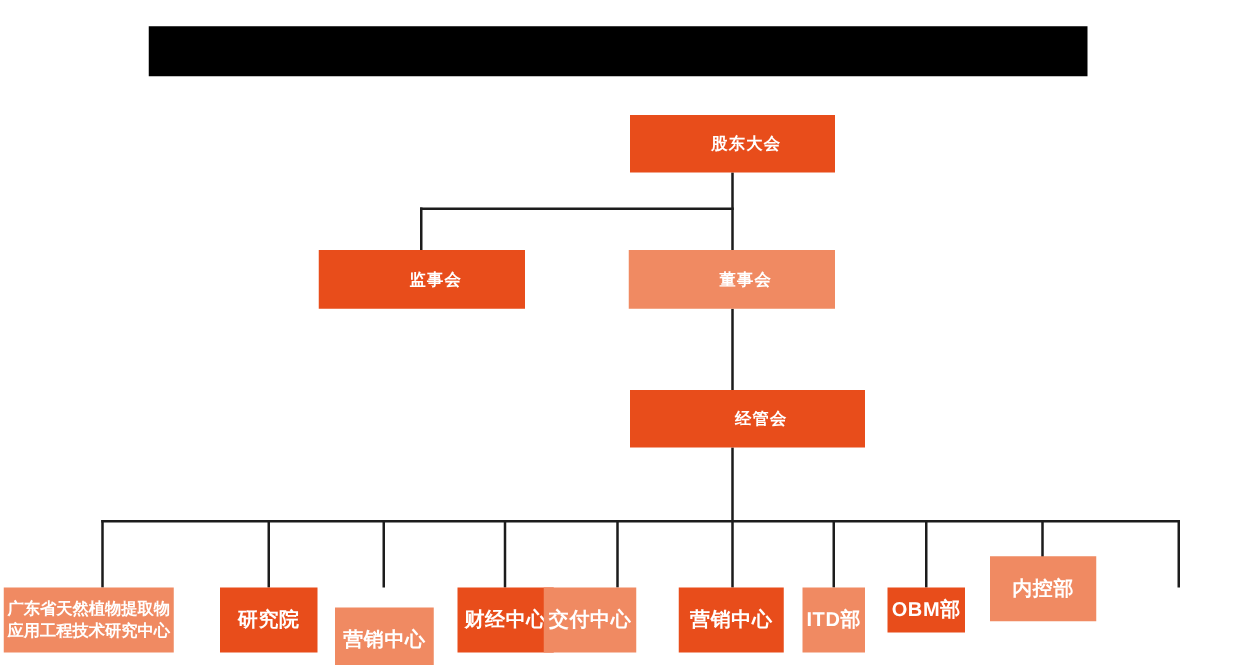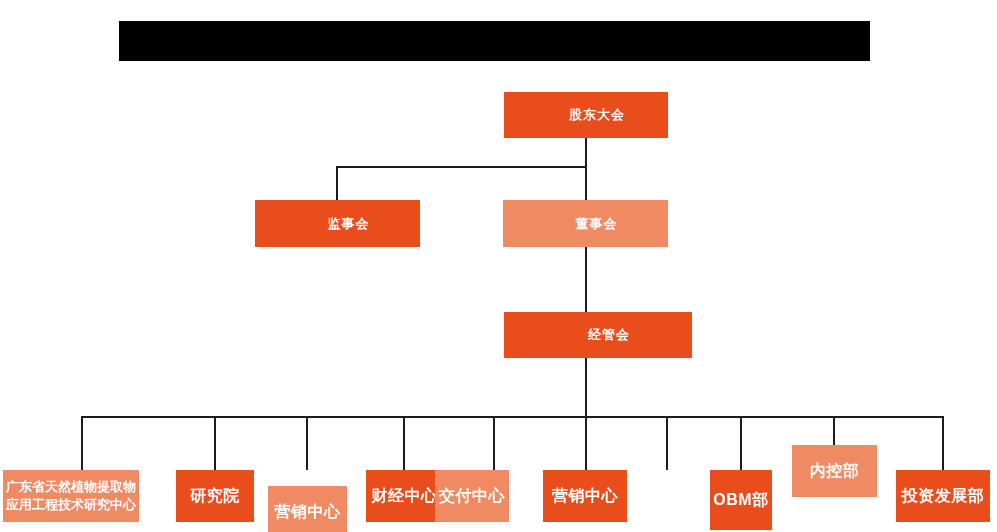--- a/index.html
+++ b/index.html
@@ -42,21 +42,21 @@
   .n-supervisory  { left: 255px; top: 200px; width: 165px; height: 47px; }
   .n-board        { left: 503px; top: 200px; width: 165px; height: 47px; }
   .n-management   { left: 504px; top: 312px; width: 188px; height: 46px; }
   .n-d0 { left: 3px;   top: 470px; width: 136px; height: 52px; }
   .n-d1 { left: 176px; top: 470px; width: 78px;  height: 52px; }
   .n-d2 { left: 268px; top: 486px; width: 79px;  height: 52px; }
   .n-d3 { left: 366px; top: 470px; width: 77px;  height: 52px; }
   .n-d4 { left: 435px; top: 470px; width: 74px;  height: 52px; }
   .n-d5 { left: 543px; top: 470px; width: 84px;  height: 52px; }
   .n-d6 { left: 642px; top: 470px; width: 50px;  height: 52px; }
-  .n-d7 { left: 710px; top: 470px; width: 62px;  height: 60px; }
+  .n-d7 { left: 710px; top: 470px; width: 62px;  height: 36px; }
   .n-d8 { left: 792px; top: 445px; width: 85px;  height: 52px; }
   .n-d9 { left: 896px; top: 470px; width: 94px;  height: 52px; }
 </style>
 </head>
 <body>
 
 <div class="canvas">
 
   <div class="titlebar"></div>
 
@@ -103,23 +103,23 @@
   </div>
   <div class="node dark lvl-dept n-d3">
     <span>财经中心</span>
   </div>
   <div class="node light lvl-dept n-d4">
     <span>交付中心</span>
   </div>
   <div class="node dark lvl-dept n-d5">
     <span>营销中心</span>
   </div>
+  <div class="node light lvl-dept n-d6">
+    <span>ITD部</span>
+  </div>
   <div class="node dark lvl-dept n-d7">
     <span>OBM部</span>
   </div>
   <div class="node light lvl-dept n-d8">
     <span>内控部</span>
   </div>
-  <div class="node dark lvl-dept n-d9">
-    <span>投资发展部</span>
-  </div>
 
 </div>
 
 </body></html>

